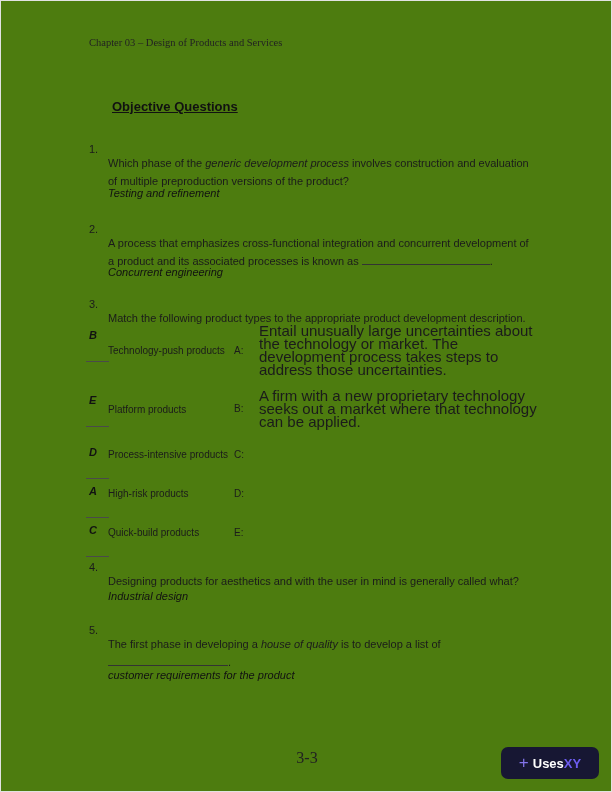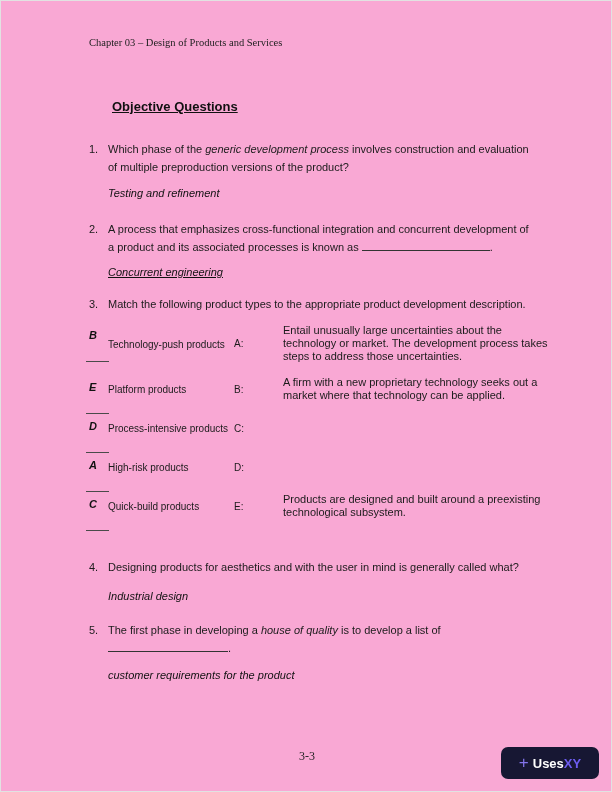--- a/index.html
+++ b/index.html
@@ -1,21 +1,21 @@
 <!DOCTYPE html>
 <html><head>
 <meta charset="utf-8">
 <style>
   * { margin: 0; padding: 0; box-sizing: border-box; }
   html, body { background: #ffffff; }
   .page {
     position: relative;
     width: 612px;
     height: 792px;
-    background: #f9a8d4;
+    background: #4d7c0f;
     border: 1px solid #e2e2e2;
     font-family: "Liberation Sans", sans-serif;
     color: #1b1b1b;
     overflow: hidden;
     padding-left: 36px;
   }
   .doc-header {
     position: absolute; top: 36px; left: 88px;
     font-family: "Liberation Serif", serif;
     font-size: 10.5px; color: #222;
@@ -24,21 +24,21 @@
     position: absolute; top: 98px; left: 88px;
     font-size: 13px; font-weight: bold; text-decoration: underline;
     color: #111;
     margin-left: 23px;
   }
   .question {
     position: absolute; left: 88px; width: 445px;
     display: flex; font-size: 11px; line-height: 18px;
   }
   .q-num { width: 19px; flex: 0 0 19px; }
-  .q-text { flex: 1; }
+  .q-text { flex: 1; margin-top: 14px; }
   .italic { font-style: italic; }
   .answer {
     position: absolute; left: 107px;
     font-size: 11px; font-style: italic; color: #111; text-align: right;
   }
   .blank {
     display: inline-block; height: 12px;
     border-bottom: 1px solid #333;
     vertical-align: baseline;
   }
@@ -61,46 +61,46 @@
   }
   .cell-product {
     width: 126px; flex: 0 0 126px; align-self: center;
     font-size: 10px; color: #1b1b1b; padding-top: 1px;
   }
   .cell-option {
     width: 25px; flex: 0 0 25px; align-self: center;
     font-size: 10px; color: #1b1b1b;
   }
   .cell-desc {
-    flex: 1; font-size: 11px; line-height: 13px; color: #1b1b1b; margin-left: 24px;
+    flex: 1; font-size: 15px; line-height: 13px; color: #1b1b1b;
   }
   
   .footer-pagenum {
     position: absolute; top: 748px; left: 0; width: 612px;
     text-align: center;
-    font-family: "Liberation Serif", serif; font-size: 12px; color: #222;
+    font-family: "Liberation Serif", serif; font-size: 16px; color: #222;
   }
   .logo-badge {
     position: absolute; top: 746px; left: 500px;
     width: 98px; height: 32px;
     background: #171733; border-radius: 7px;
     display: flex; align-items: center; justify-content: center;
     gap: 4px;
   }
   .logo-plus {
     color: #8374ea; font-size: 17px; font-weight: 300; line-height: 1;
     margin-top: -1px;
   }
   .logo-study { color: #ffffff; font-size: 13px; font-weight: bold; }
   .logo-xy { color: #6d5cf0; font-size: 13px; font-weight: bold; }
   
   #q1 { top: 139px; }
   #a1 { top: 186px; }
   #q2 { top: 219px; }
-  #a2 { top: 265px; text-decoration: underline; }
+  #a2 { top: 265px; }
   #q3 { top: 294px; }
   #q4 { top: 557px; }
   #a4 { top: 589px; }
   #q5 { top: 620px; }
   #a5 { top: 668px; }
 </style>
 </head>
 <body>
 
 <div class="page">
@@ -166,21 +166,20 @@
       <span class="cell-option">D:</span>
     </div>
 
     <div class="match-row">
       <span class="cell-letter">
         <span class="match-letter">C</span>
         <span class="letter-line"></span>
       </span>
       <span class="cell-product">Quick-build products</span>
       <span class="cell-option">E:</span>
-      <span class="cell-desc">Products are designed and built around a preexisting technological subsystem.</span>
     </div>
 
   </div>
 
   <div class="question" id="q4">
     <span class="q-num">4.</span>
     <span class="q-text">Designing products for aesthetics and with the user in mind is generally called what?</span>
   </div>
   <div class="answer" id="a4">Industrial design</div>
 

